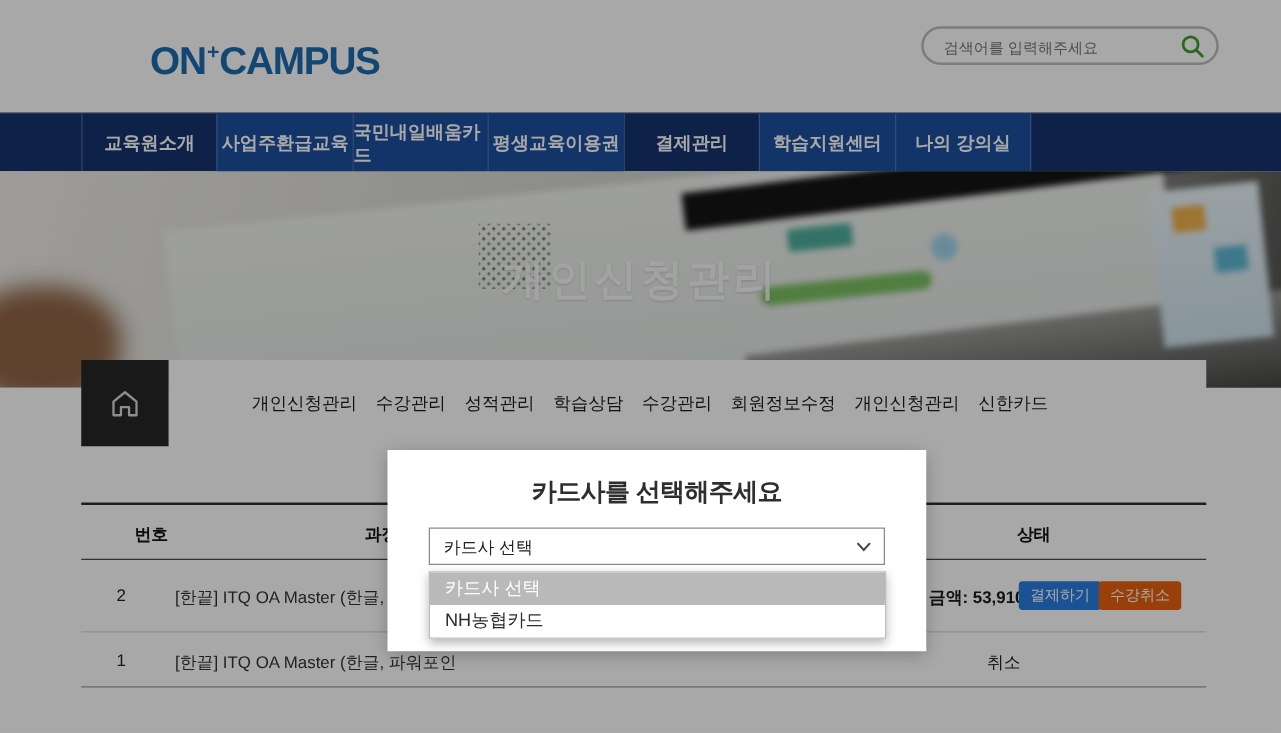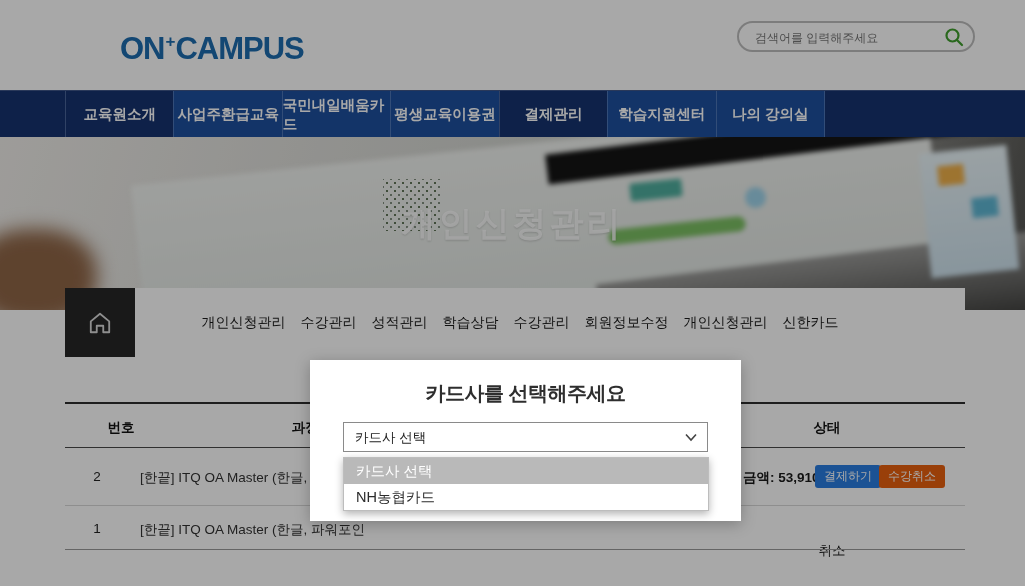--- a/index.html
+++ b/index.html
@@ -95,21 +95,21 @@
   .th{font-weight:bold;color:#111;margin-left:24px;}
   .center{transform:translateX(-50%);}
   #th-no{left:97px;top:419px;}
   #th-course{left:288px;top:419px;}
   #th-status{left:803px;top:419px;}
   #r1-no{left:97px;top:469px;}
   #r1-course{left:140px;top:469px;color:#333;}
   #r1-amount{left:743px;top:469px;font-weight:600;color:#1a1a1a;}
   #r2-no{left:97px;top:521px;}
   #r2-course{left:140px;top:521px;color:#333;}
-  #r2-status{left:803px;top:542px;margin-left:29px;}
+  #r2-status{left:803px;top:521px;}
   .btn{
     position:absolute;top:465px;height:23px;line-height:23px;border:0;border-radius:3px;
     color:#fff;font-size:12px;padding:0 9px;cursor:pointer;font-family:inherit;
   }
   #pay-btn{left:815px;background:var(--pay-blue,#2a7de1);}
   #cancel-btn{left:879px;background:var(--cancel-orange,#e9600f);}
   
   #overlay{
     position:absolute;left:0;top:0;width:1025px;height:586px;
     background:rgba(0,0,0,.34);z-index:50;

